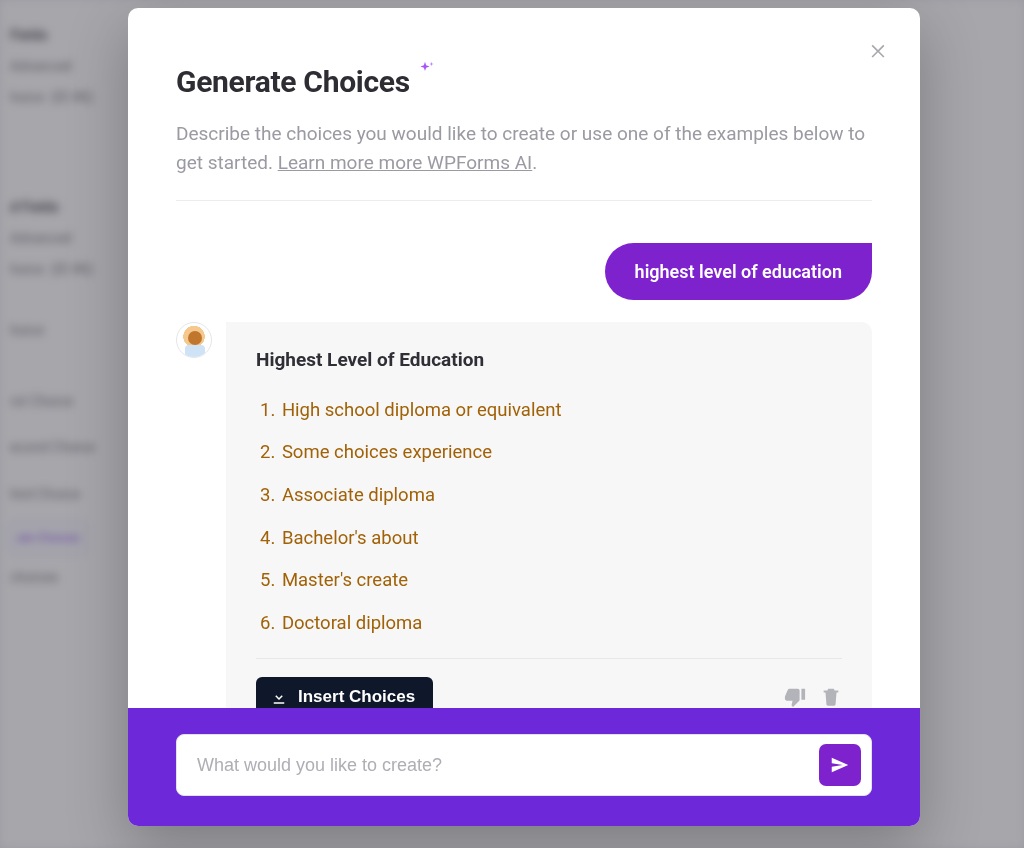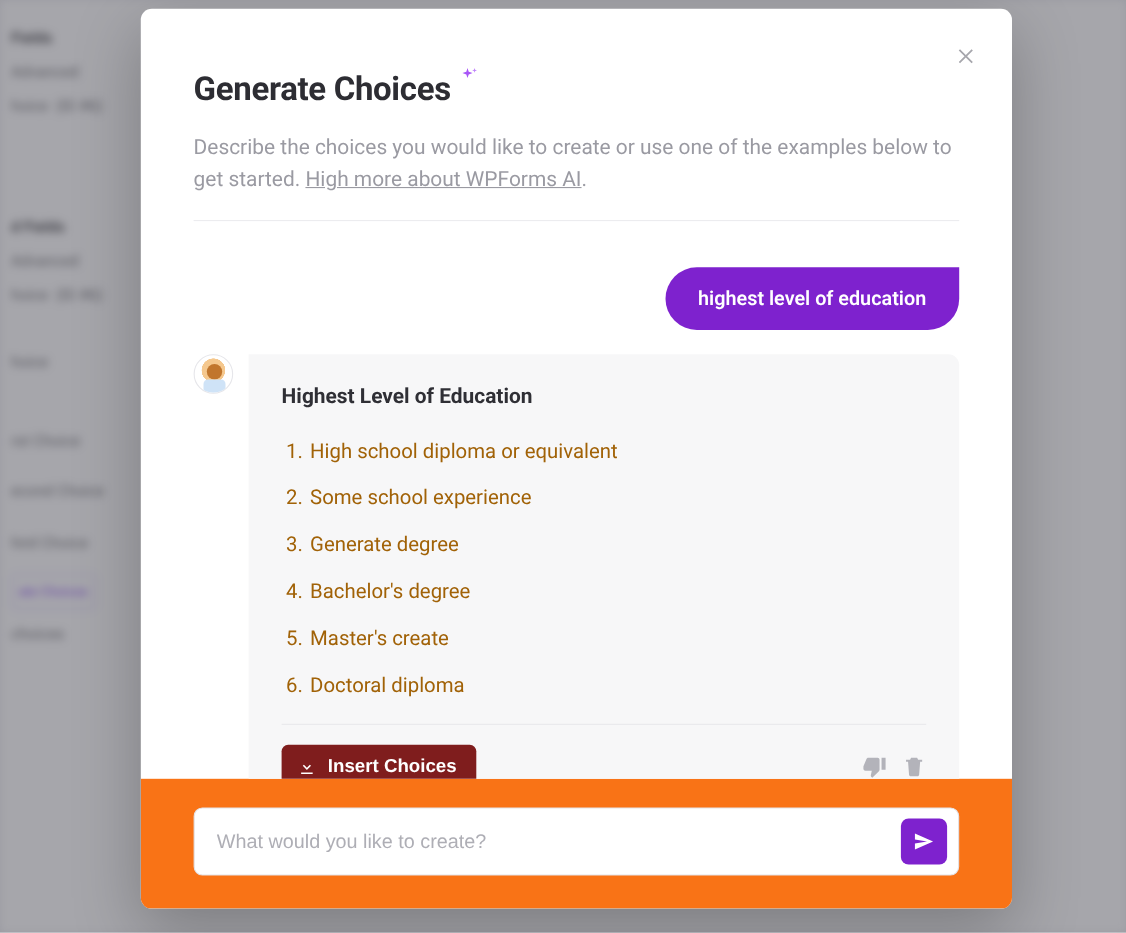--- a/index.html
+++ b/index.html
@@ -143,21 +143,21 @@
   .ai-list li::before {
     content: counter(item) ". ";
     margin-right: 2px;
   }
   .card-hr { height:1px; background:#e8e8eb; margin: 8px 0 18px 0; }
 
   .card-actions {
     display:flex; align-items:center;
   }
   .insert-btn {
-    background: #7f1d1d;
+    background: #0f172a;
     color: #fff;
     border: none;
     border-radius: 6px;
     font-size: 17px;
     font-weight: 600;
     padding: 10px 18px 10px 14px;
     display: inline-flex;
     align-items: center;
     gap: 10px;
     cursor: pointer;
@@ -165,21 +165,21 @@
   .insert-btn svg { width: 18px; height: 18px; }
 
   .card-icons {
     margin-left: auto;
     display:flex; gap: 14px;
     color: #b3b3ba;
   }
   .card-icons .ic { width:22px; height:22px; cursor:pointer; }
 
   .input-bar-wrap {
-    background: #f97316;
+    background: #6d28d9;
     padding: 26px 48px 30px 48px;
   }
   .input-bar {
     display:flex;
     align-items:center;
     border: 1px solid #e3e3e7;
     border-radius: 8px;
     background:#fff;
     padding: 8px 10px 8px 20px;
     height: 62px;
@@ -240,38 +240,38 @@
 
   <div class="modal-header">
     <div class="modal-title-row">
       <div class="modal-title">Generate Choices</div>
       <svg class="sparkle" viewBox="0 0 24 24">
         <path fill="#a855f7" d="M12 2l1.2 3.6L17 7l-3.8 1.4L12 12l-1.2-3.6L7 7l3.8-1.4L12 2z"></path>
         <path fill="#c084fc" d="M19 2l.6 1.8L21.4 4.4 19.6 5 19 6.8 18.4 5 16.6 4.4 18.4 3.8 19 2z"></path>
       </svg>
     </div>
     <div class="modal-sub">
-      <span>Describe the choices you would like to create or use one of the examples below to get started. </span><a href="#">High more about WPForms AI</a><span>.</span>
+      <span>Describe the choices you would like to create or use one of the examples below to get started. </span><a href="#">Learn more more WPForms AI</a><span>.</span>
     </div>
     <div class="hr"></div>
   </div>
 
   <div class="chat-area">
     <div class="user-bubble">highest level of education</div>
     <div class="clear"></div>
 
     <div class="ai-row">
       <div class="avatar"></div>
       <div class="ai-card">
         <h3>Highest Level of Education</h3>
         <ol class="ai-list">
           <li>High school diploma or equivalent</li>
-          <li>Some school experience</li>
-          <li>Generate degree</li>
-          <li>Bachelor's degree</li>
+          <li>Some choices experience</li>
+          <li>Associate diploma</li>
+          <li>Bachelor's about</li>
           <li>Master's create</li>
           <li>Doctoral diploma</li>
         </ol>
         <div class="card-hr"></div>
         <div class="card-actions">
           <button class="insert-btn">
             <svg viewBox="0 0 24 24">
                 <path fill="currentColor" d="M12 3v10.17l3.59-3.58L17 11l-5 5-5-5 1.41-1.41L12 13.17V3h0zM5 19h14v2H5v-2z"></path>
               </svg>
             <span>Insert Choices</span>

